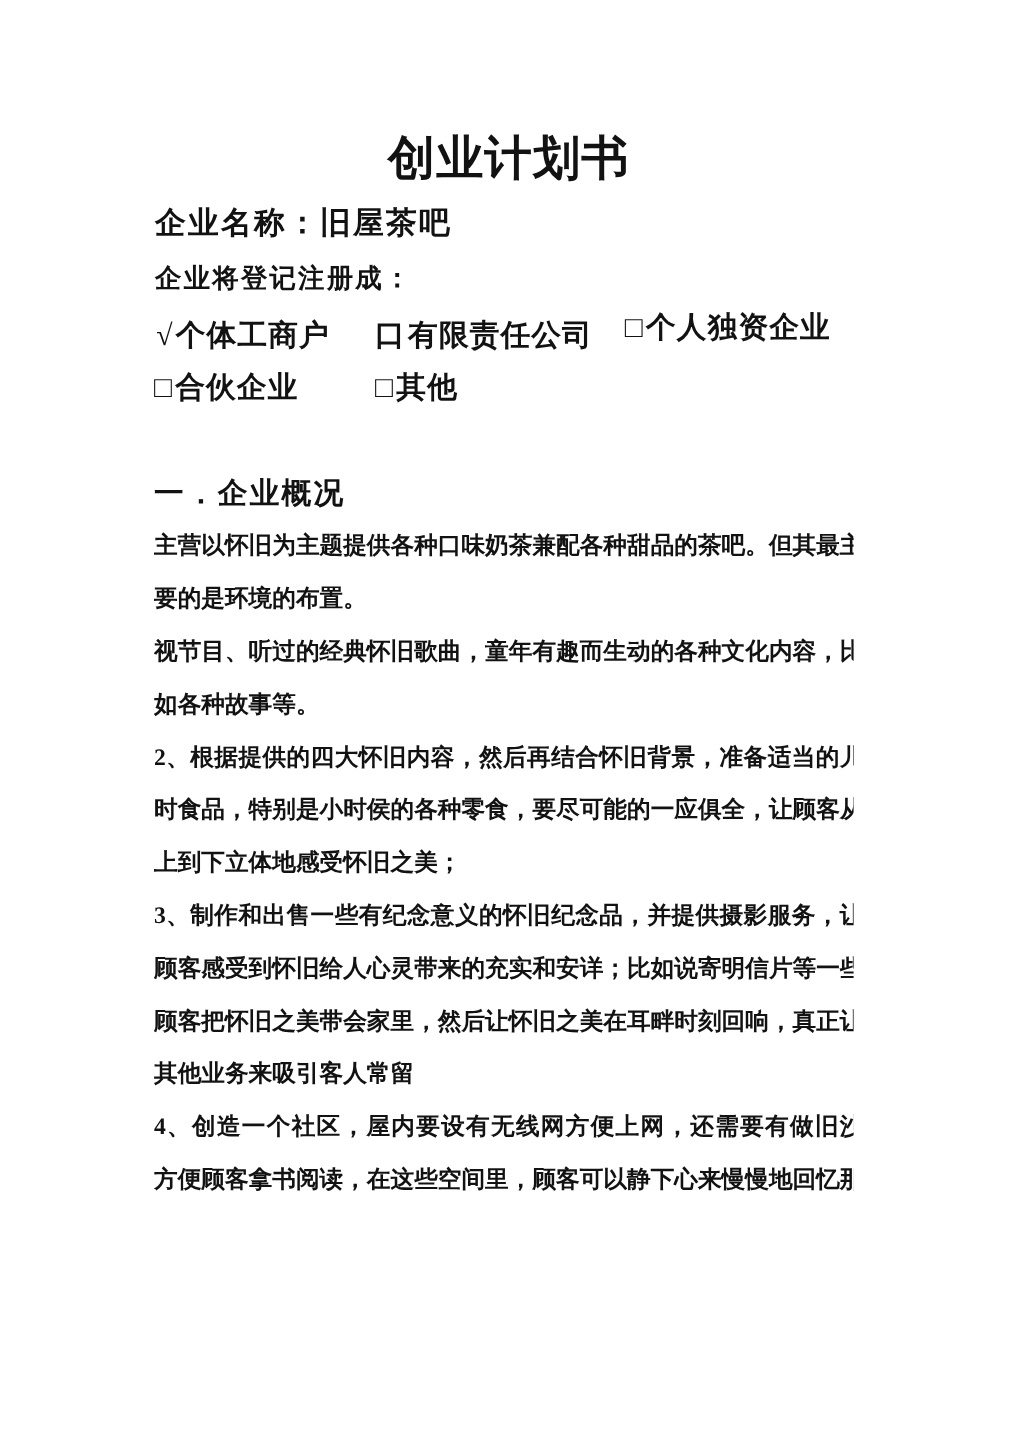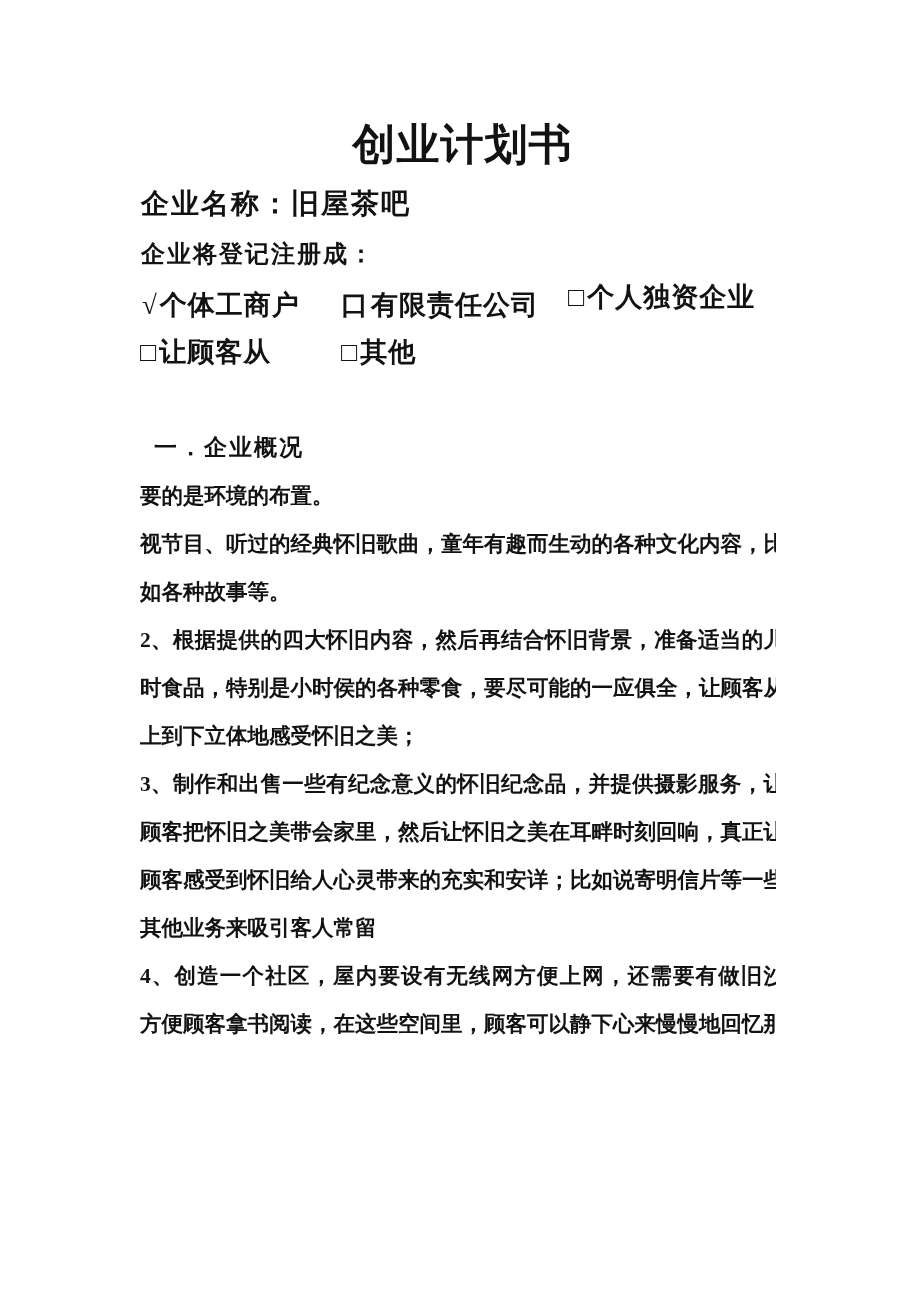--- a/index.html
+++ b/index.html
@@ -71,55 +71,55 @@
   .bline.full {
     text-align: justify;
     text-align-last: justify;
   }
   .bline.last {
     text-align: left;
   }
   .heading-line {
     height: 48px;
     line-height: 48px;
-    font-size: 23px;
+    font-size: 27px;
     letter-spacing: 2px;
-    margin-left: 14px;
   }
 </style>
 </head>
 <body>
 
 <div class="page">
 
   <h1 class="doc-title">创业计划书</h1>
 
   <div class="company-line"><span>企业名称：</span><span>旧屋茶吧</span></div>
 
   <div class="reg-label">企业将登记注册成：</div>
 
   <div class="opt opt-0"><span class="marker">√</span><span>个体工商户</span></div>
 
   <div class="opt opt-1"><span class="marker">口</span><span>有限责任公司</span></div>
 
   <div class="opt opt-2"><span class="marker">□</span><span>个人独资企业</span></div>
 
-  <div class="opt opt-3"><span class="marker">□</span><span>让顾客从</span></div>
+  <div class="opt opt-3"><span class="marker">□</span><span>合伙企业</span></div>
 
   <div class="opt opt-4"><span class="marker">□</span><span>其他</span></div>
 
   <div class="body-block">
     <div class="heading-line">一．企业概况</div>
+    <div class="bline full">主营以怀旧为主题提供各种口味奶茶兼配各种甜品的茶吧。但其最主</div>
     <div class="bline last">要的是环境的布置。</div>
     <div class="bline full">视节目、听过的经典怀旧歌曲，童年有趣而生动的各种文化内容，比</div>
     <div class="bline last">如各种故事等。</div>
     <div class="bline full">2、根据提供的四大怀旧内容，然后再结合怀旧背景，准备适当的儿</div>
     <div class="bline full">时食品，特别是小时侯的各种零食，要尽可能的一应俱全，让顾客从</div>
     <div class="bline last">上到下立体地感受怀旧之美；</div>
     <div class="bline full">3、制作和出售一些有纪念意义的怀旧纪念品，并提供摄影服务，让</div>
+    <div class="bline full">顾客感受到怀旧给人心灵带来的充实和安详；比如说寄明信片等一些</div>
     <div class="bline full">顾客把怀旧之美带会家里，然后让怀旧之美在耳畔时刻回响，真正让</div>
-    <div class="bline full">顾客感受到怀旧给人心灵带来的充实和安详；比如说寄明信片等一些</div>
     <div class="bline last">其他业务来吸引客人常留</div>
     <div class="bline full">4、创造一个社区，屋内要设有无线网方便上网，还需要有做旧沙发，</div>
     <div class="bline full">方便顾客拿书阅读，在这些空间里，顾客可以静下心来慢慢地回忆那</div>
   </div>
 
 </div>
 
 </body></html>

